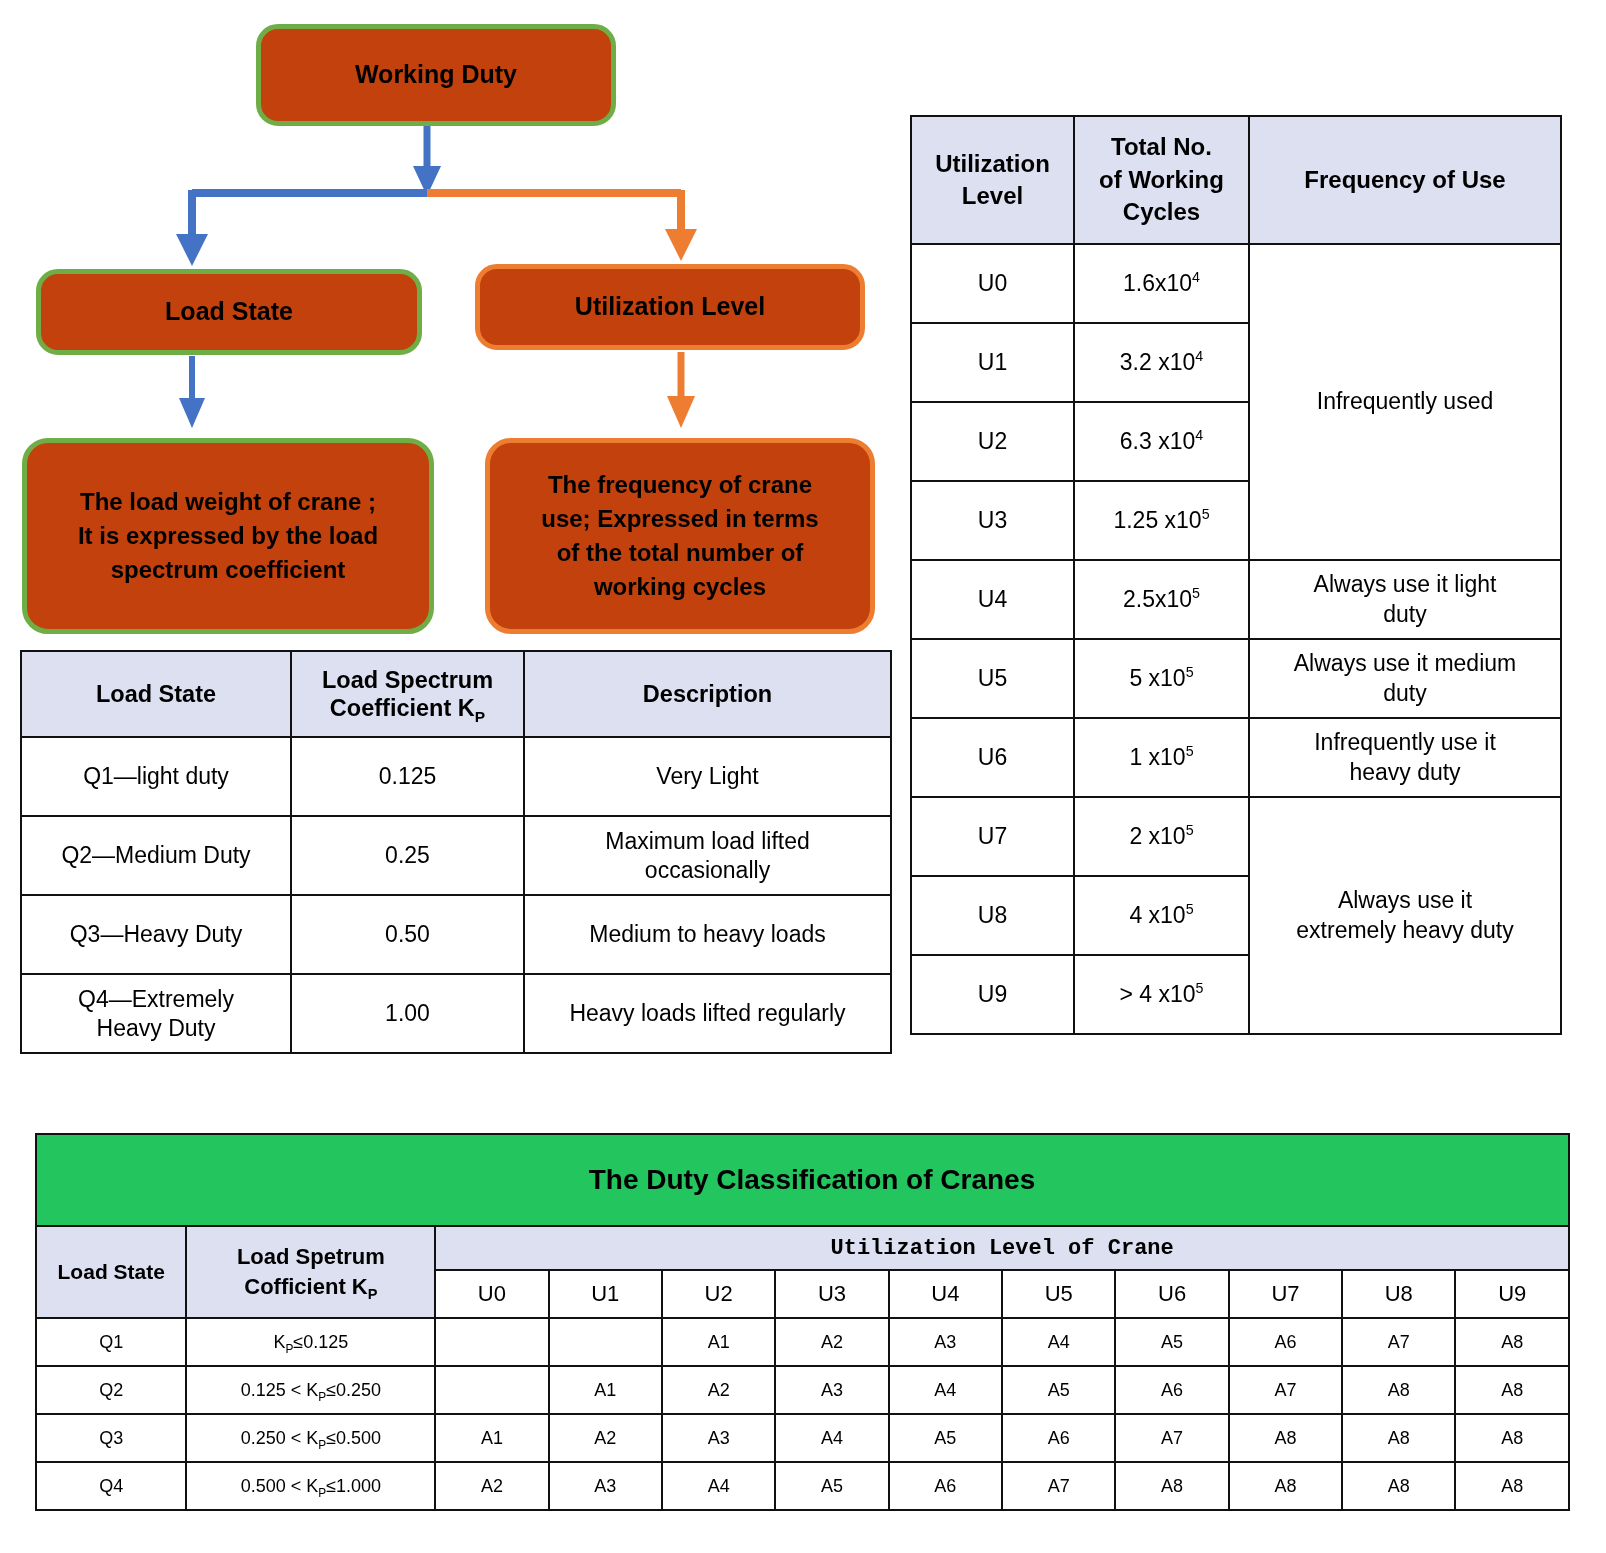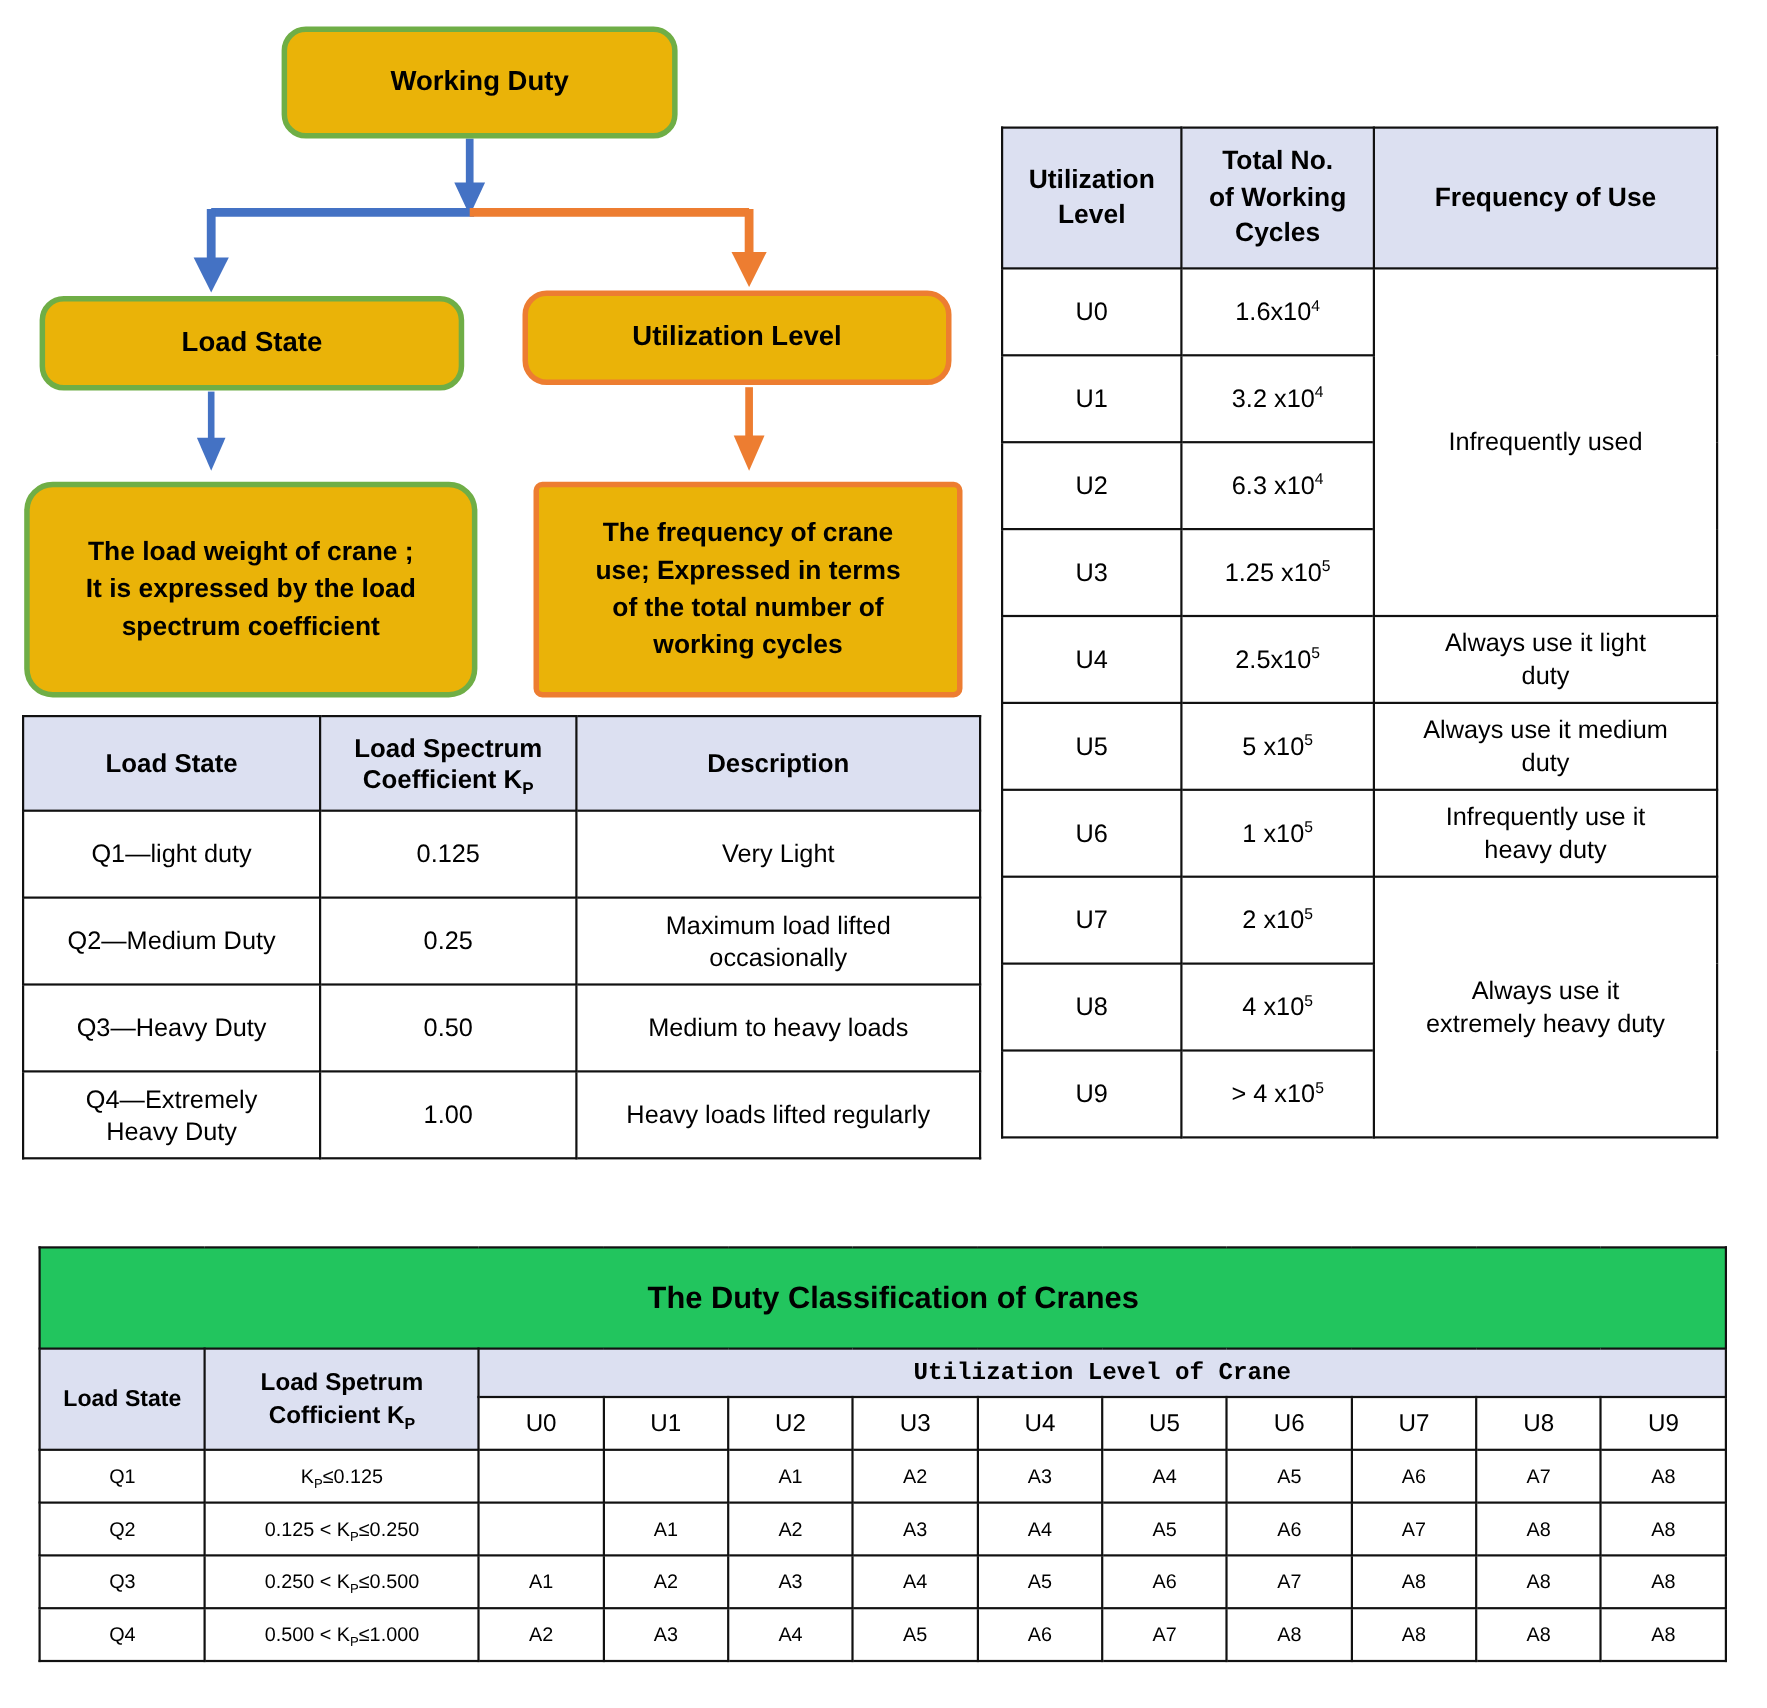--- a/index.html
+++ b/index.html
@@ -13,31 +13,31 @@
     font-family: "Liberation Sans", sans-serif;
     color: #000000;
     overflow: hidden;
   }
 
   
   #flowchart { position: absolute; left: 0; top: 0; width: 900px; height: 650px; }
 
   .fc-box {
     position: absolute;
-    background: #eab308;
+    background: #c2410c;
     display: flex;
     align-items: center;
     justify-content: center;
     text-align: center;
     font-weight: bold;
     line-height: 1.42;
     padding: 6px 14px;
   }
   .fc-green { border: 5px solid #6FAE46; border-radius: 26px; }
-  .fc-orange { border: 5px solid #ED7D31; border-radius: 8px; }
+  .fc-orange { border: 5px solid #ED7D31; border-radius: 26px; }
 
   #box-working-duty { left: 256px; top: 24px; width: 360px; height: 102px; font-size: 25px; border-radius: 22px; }
   #box-load-state  { left: 36px;  top: 269px; width: 386px; height: 86px;  font-size: 25px; border-radius: 22px; }
   #box-util-level  { left: 475px; top: 264px; width: 390px; height: 86px;  font-size: 25px; border-radius: 22px; }
   #box-load-desc   { left: 22px;  top: 438px; width: 412px; height: 196px; font-size: 24px; }
   #box-util-desc   { left: 485px; top: 438px; width: 390px; height: 196px; font-size: 24px; }
   .fc-box span { display: block; }
 
   #connectors { position: absolute; left: 0; top: 0; width: 900px; height: 660px; }
 

